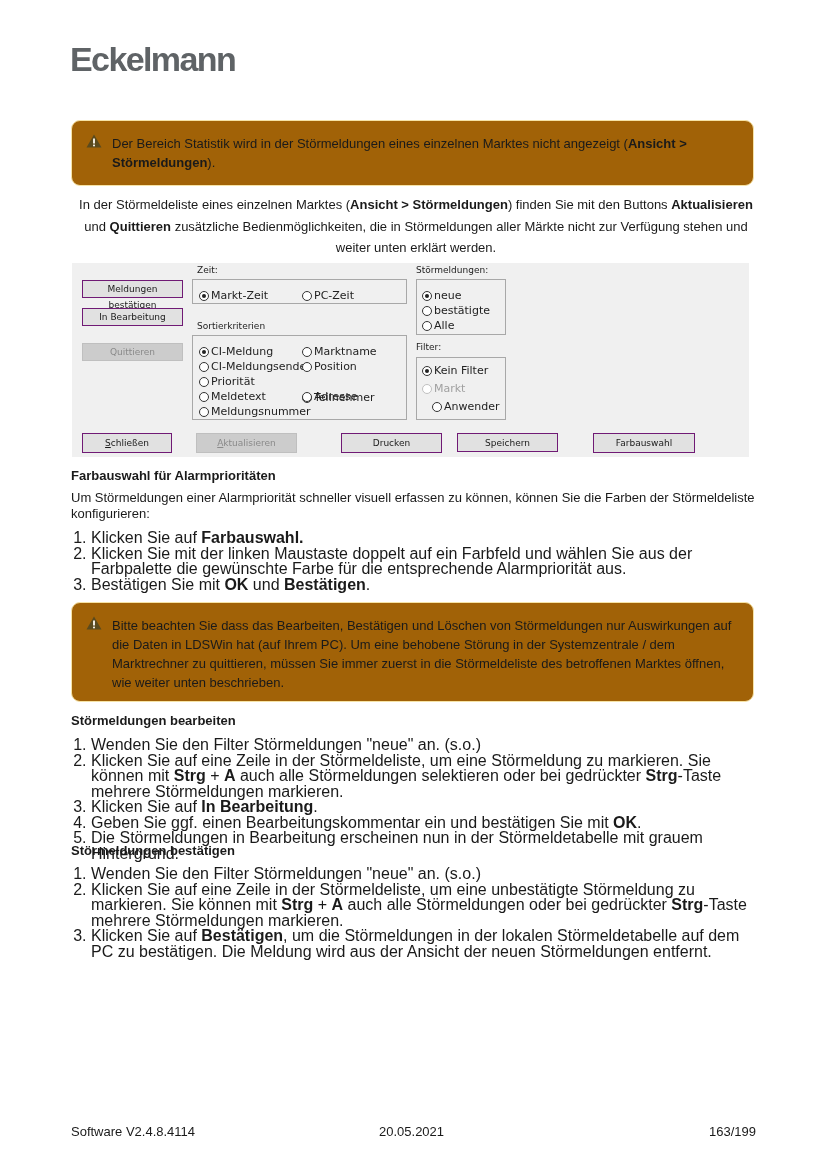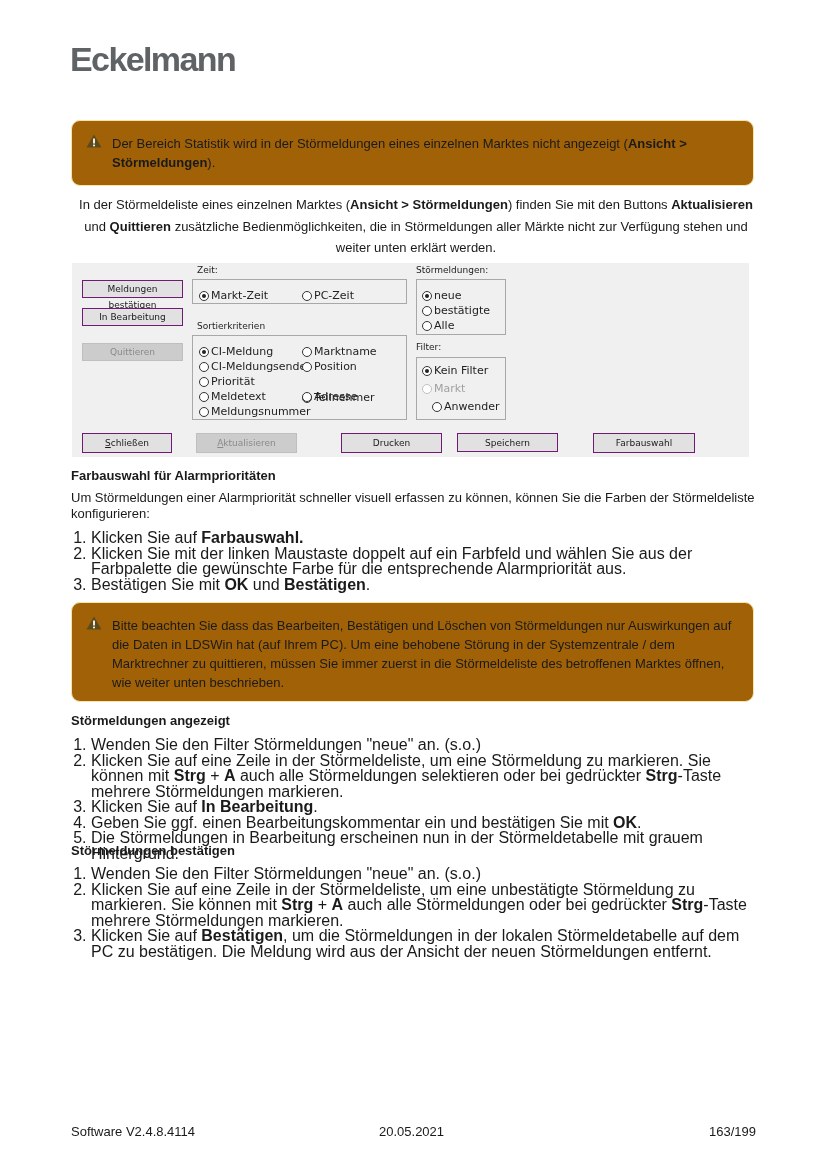--- a/index.html
+++ b/index.html
@@ -159,21 +159,21 @@
 
 <div class="note" style="top:602px; height:100px; padding-top:13px;">
   <svg class="icon" viewBox="0 0 16 14">
     <path d="M8 0.5 L15.5 13.5 L0.5 13.5 Z" fill="#5a4a1e"></path>
     <rect x="7.1" y="4.5" width="1.8" height="5" fill="#fffcf3"></rect>
     <rect x="7.1" y="10.6" width="1.8" height="1.7" fill="#fffcf3"></rect>
   </svg>
   <div class="text">Bitte beachten Sie dass das Bearbeiten, Bestätigen und Löschen von Störmeldungen nur Auswirkungen auf die Daten in LDSWin hat (auf Ihrem PC). Um eine behobene Störung in der Systemzentrale / dem Marktrechner zu quittieren, müssen Sie immer zuerst in die Störmeldeliste des betroffenen Marktes öffnen, wie weiter unten beschrieben.</div>
 </div>
 
-<div class="heading" style="top:713px;">Störmeldungen angezeigt</div>
+<div class="heading" style="top:713px;">Störmeldungen bearbeiten</div>
 <ol class="steps" style="top:737px;">
   <li><span>Wenden Sie den Filter Störmeldungen "neue" an. (s.o.)</span></li>
   <li><span>Klicken Sie auf eine Zeile in der Störmeldeliste, um eine Störmeldung zu markieren. Sie können mit </span><b>Strg</b><span> + </span><b>A</b><span> auch alle Störmeldungen selektieren oder bei gedrückter </span><b>Strg</b><span>-Taste mehrere Störmeldungen markieren.</span></li>
   <li><span>Klicken Sie auf </span><b>In Bearbeitung</b><span>.</span></li>
   <li><span>Geben Sie ggf. einen Bearbeitungskommentar ein und bestätigen Sie mit </span><b>OK</b><span>.</span></li>
   <li><span>Die Störmeldungen in Bearbeitung erscheinen nun in der Störmeldetabelle mit grauem Hintergrund.</span></li>
 </ol>
 
 <div class="heading" style="top:843px;">Störmeldungen bestätigen</div>
 <ol class="steps" style="top:866px;">

